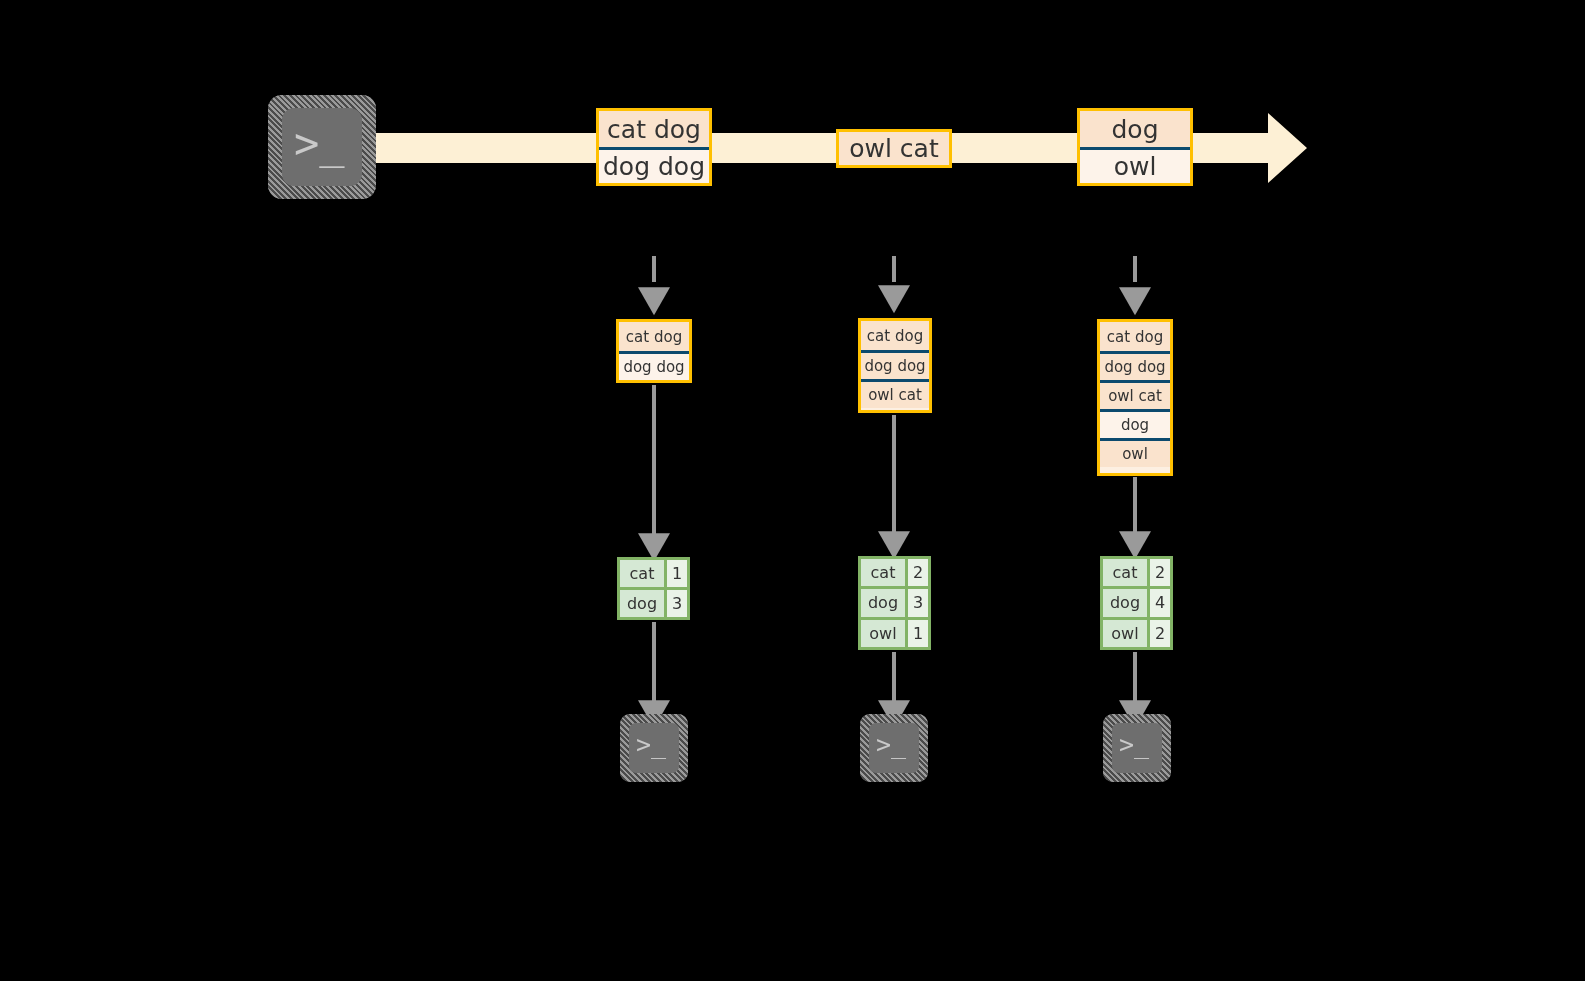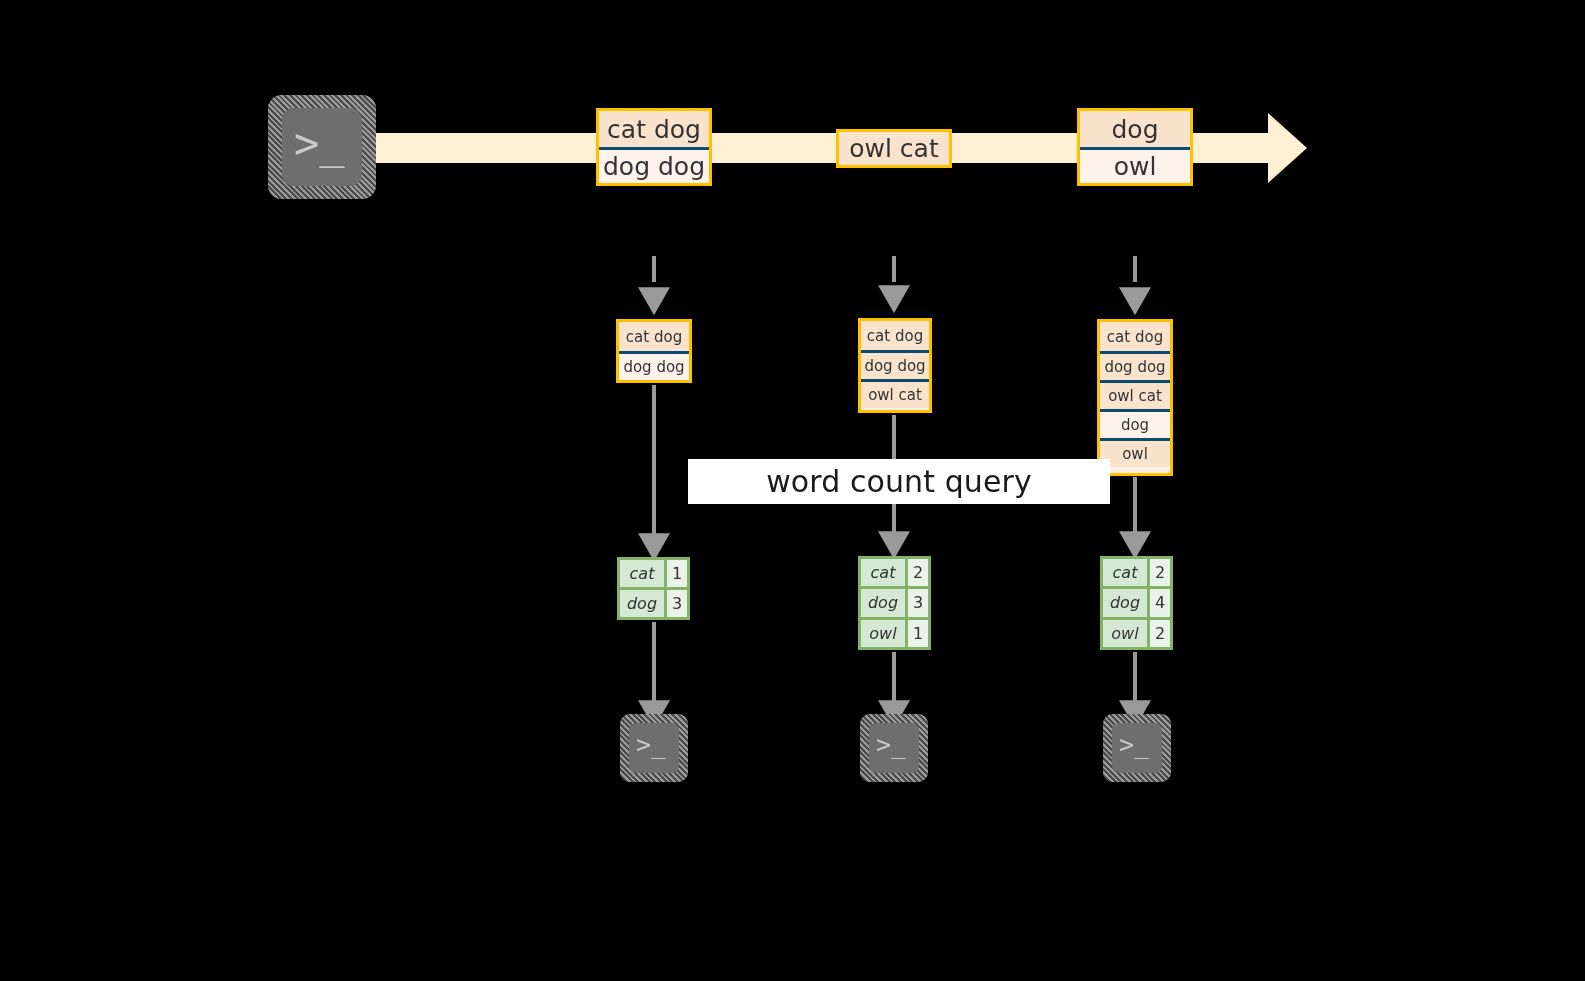--- a/index.html
+++ b/index.html
@@ -99,21 +99,21 @@
   }
   .gtbl .grow + .grow { border-top: 3px solid #82b366; }
   .gtbl .gc {
     box-sizing: border-box;
     display: flex;
     align-items: center;
     justify-content: center;
     color: #333333;
     white-space: nowrap;
   }
-  .gtbl .gc-word { background: #d5e8d4; font-style: italic; }
+  .gtbl .gc-word { background: #d5e8d4; }
   .gtbl .gc-num  { background: #eaf3e8; border-left: 3px solid #82b366; }
 
   
   .query-bar {
     position: absolute;
     left: 688px;
     top: 459px;
     width: 422px;
     height: 45px;
     background: #ffffff;
@@ -193,21 +193,20 @@
   </div>
 
   <div class="tbl" style="left:1097px; top:319px; width:76px; height:157px;">
     <div class="cell cell-dark" style="height:29px; font-size:15px;">cat dog</div>
     <div class="cell cell-dark" style="height:29px; font-size:15px;">dog dog</div>
     <div class="cell cell-dark" style="height:29px; font-size:15px;">owl cat</div>
     <div class="cell cell-light" style="height:29px; font-size:15px;">dog</div>
     <div class="cell cell-dark" style="height:29px; font-size:15px;">owl</div>
   </div>
 
-  <div class="query-bar">word count query</div>
 
   <div class="gtbl" style="left:617px; top:557px; width:73px; height:63px;">
     <div class="grow">
       <div class="gc gc-word" style="width:44px; font-size:16px;">cat</div>
       <div class="gc gc-num" style="flex:1; font-size:16px;">1</div>
     </div>
     <div class="grow">
       <div class="gc gc-word" style="width:44px; font-size:16px;">dog</div>
       <div class="gc gc-num" style="flex:1; font-size:16px;">3</div>
     </div>

